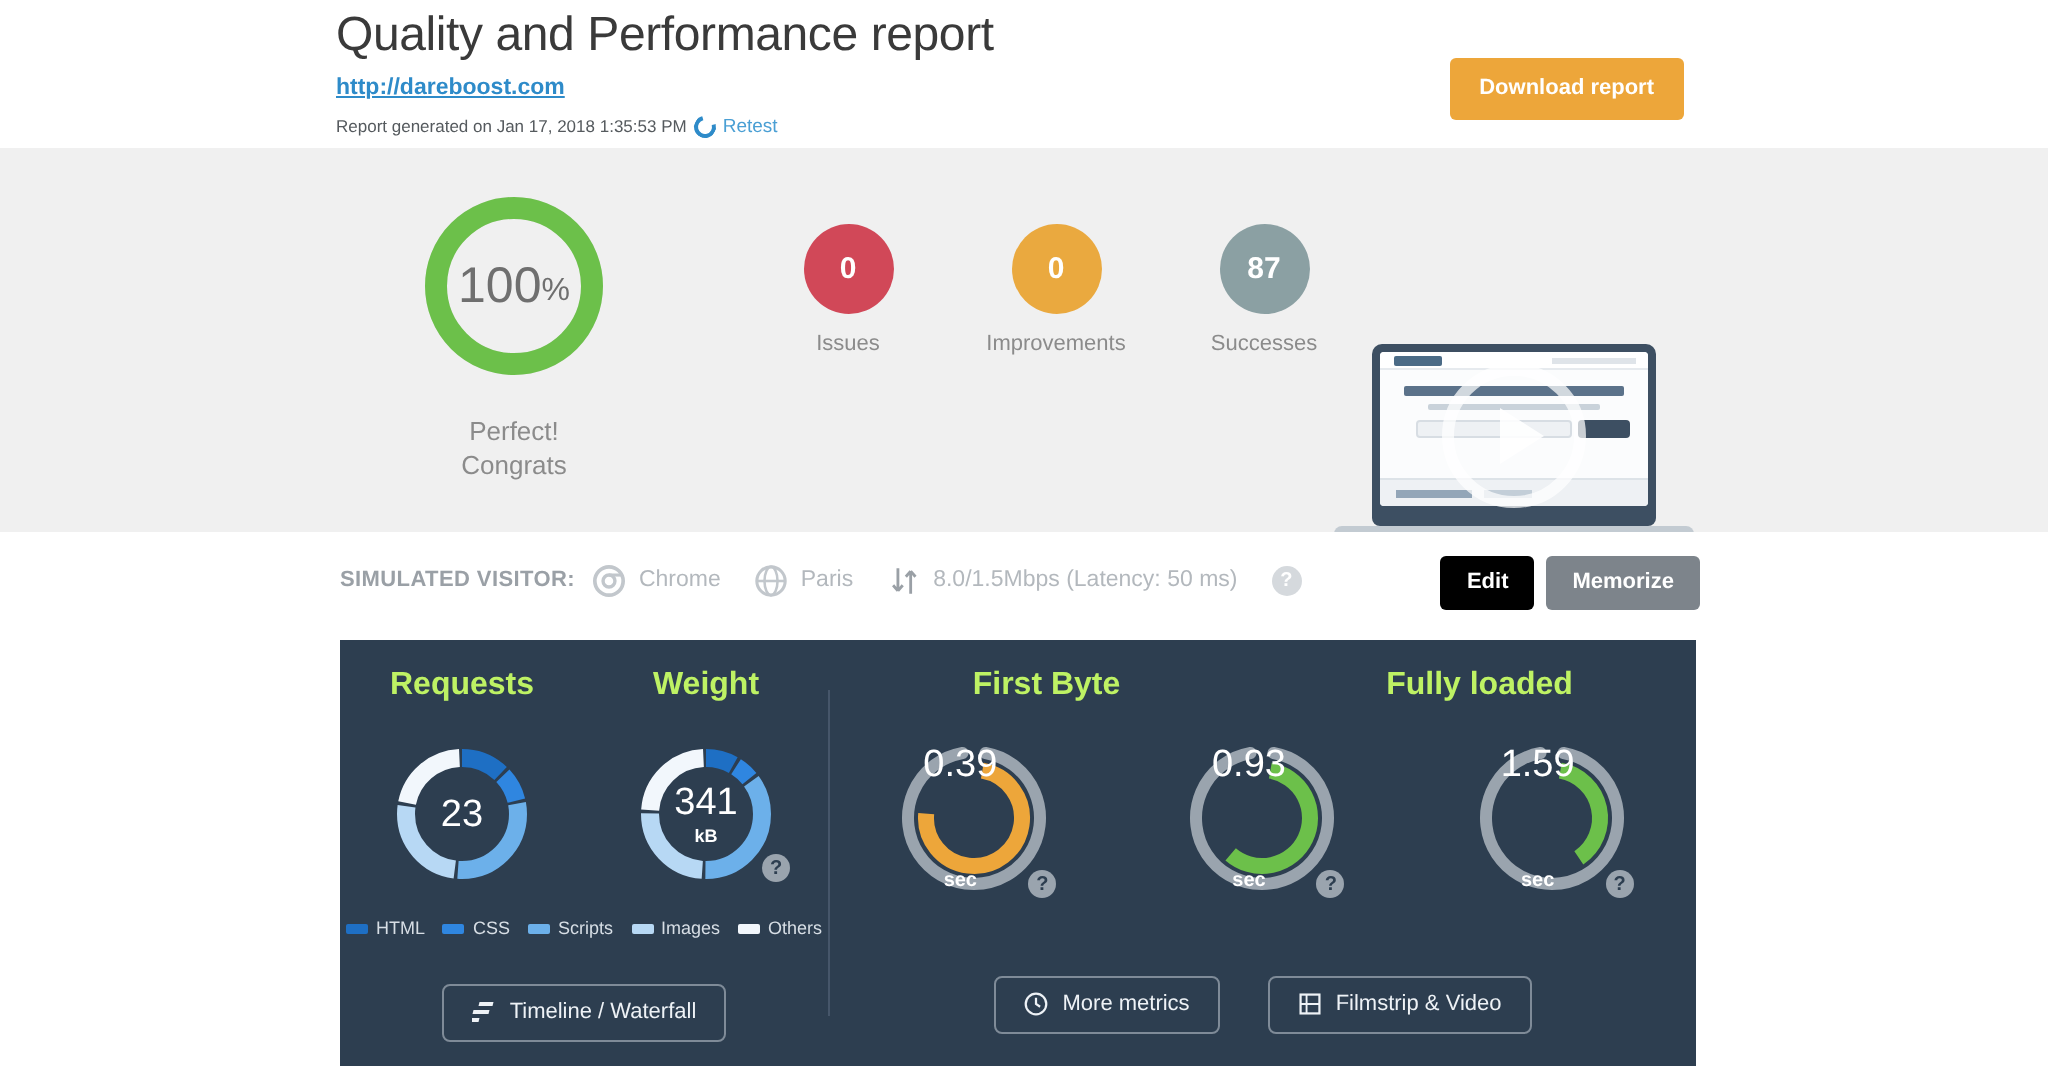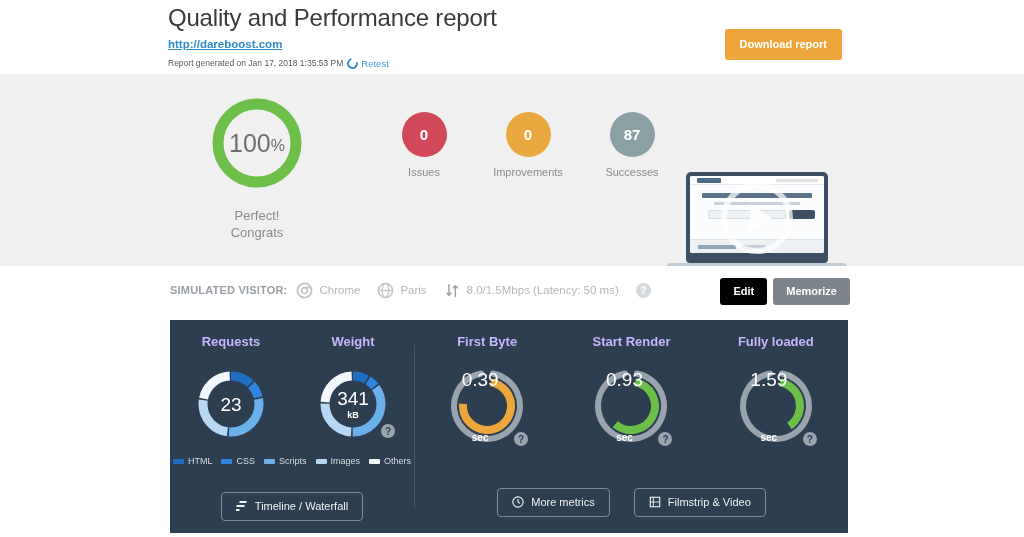--- a/index.html
+++ b/index.html
@@ -271,23 +271,23 @@
 
   
   .panel {
     position: absolute;
     left: 170px; top: 320px;
     width: 678px; height: 213px;
     background: #2d3e50;
     color: #ffffff;
   }
   .panel-col-title {
-    font-size: 13px;
+    font-size: 16px;
     font-weight: bold;
-    color: #c4b5fd;
+    color: #bef264;
     text-align: center;
   }
   .divider {
     position: absolute;
     left: 244px; top: 25px;
     width: 1px; height: 163px;
     background: #46566a;
   }
 
   .bd-group { position: absolute; top: 14px; left: 0; width: 244px; }
@@ -544,21 +544,20 @@
         <div class="legend-item">
           <span class="legend-swatch" style="background: rgb(242, 247, 252);"></span>
           <span>Others</span>
         </div>
       </div>
   </div>
 
   <div class="gauges">
     <div class="g-titles">
       <div class="panel-col-title">First Byte</div>
-      <div class="panel-col-title">Start Render</div>
       <div class="panel-col-title">Fully loaded</div>
     </div>
     <div class="g-row">
       <div class="g-cell">
         <div class="gauge">
           <svg width="86" height="86" viewBox="0 0 86 86" id="gauge0">
               <path d="M48.7303898630087 10.501344150597134 A33 33 0 1 1 37.2696101369913 10.501344150597134" fill="none" stroke="#9aa4ae" stroke-width="6" stroke-linecap="round"></path>
               <path d="M47.16755626400633 19.36461392770701 A24 24 0 1 1 19.09877443321671 40.82481807525329" fill="none" stroke="#eda63a" stroke-width="8" stroke-linecap="butt"></path>
             </svg>
           <div class="gauge-center">

